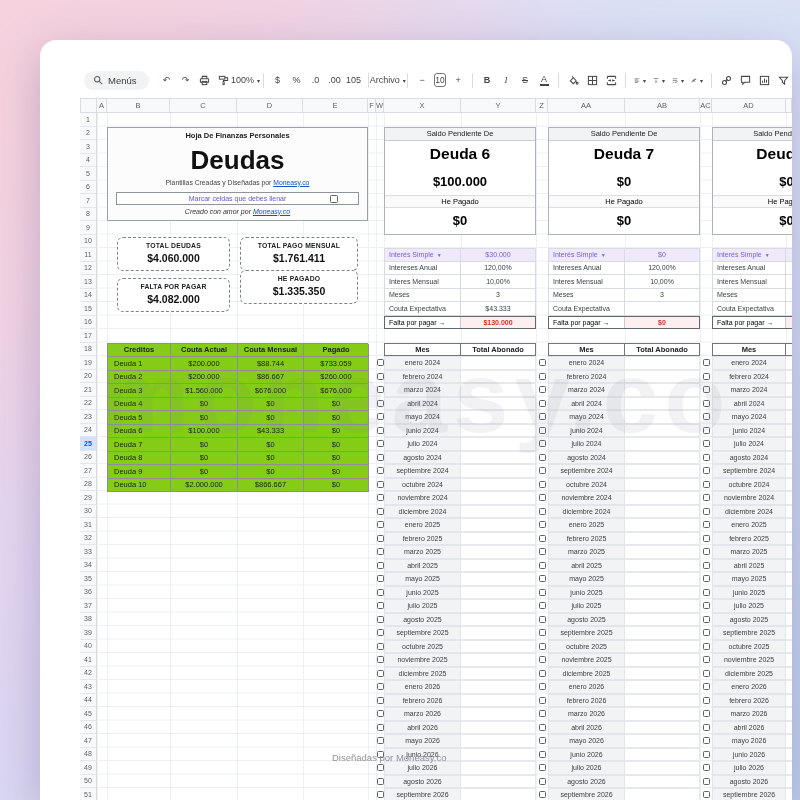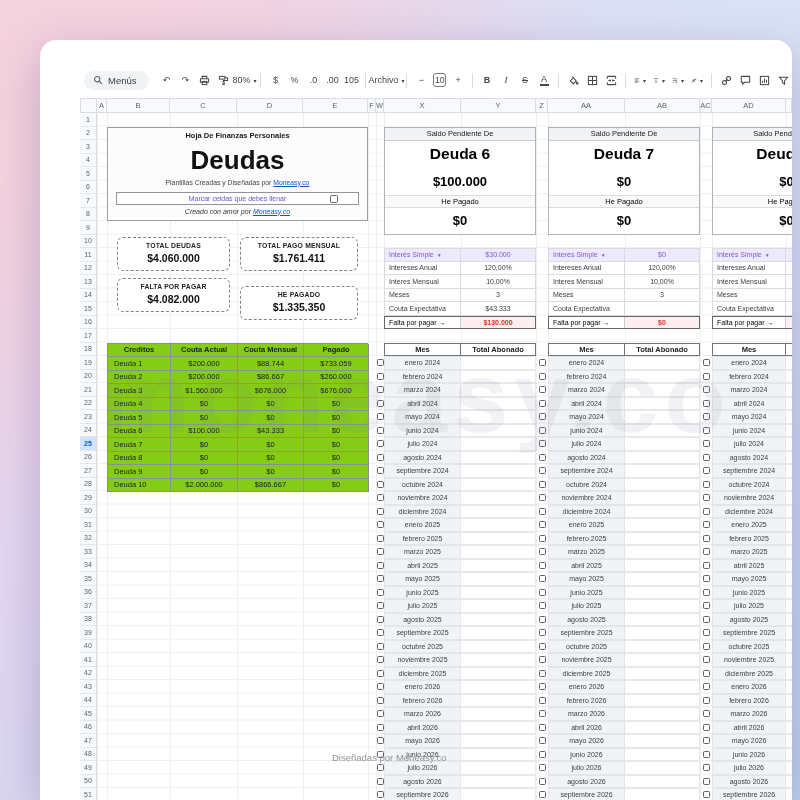--- a/index.html
+++ b/index.html
@@ -58,21 +58,21 @@
   .hp-check{position:absolute;right:20px;top:2px;width:8px;height:8px;border:1px solid #5f6368;border-radius:1.5px;background:#fff}
   .hp-made{height:13px;font-size:7px;font-style:italic;color:#333;padding-top:2px}
 
   
   .sumbox{position:absolute;border:1px dashed #7d828b;border-radius:6px;background:#fff;text-align:center;padding-top:4px;z-index:1}
   .sb-label{font-size:6.8px;font-weight:bold;color:#202124;letter-spacing:.2px}
   .sb-value{font-size:10.5px;font-weight:bold;color:#111;margin-top:3px}
   .b1{left:37px;top:124px;width:113px;height:34px}
   .b2{left:160px;top:124px;width:118px;height:34px}
   .b3{left:37px;top:165px;width:113px;height:34px}
-  .b4{left:160px;top:173px;width:118px;height:34px}
+  .b4{left:160px;top:157px;width:118px;height:34px}
 
   
   .debts{left:27px;top:229.5px;width:261px;border-left:1px solid #8b9098;border-top:1px solid #8b9098}
   .drow{display:grid;grid-template-columns:63px 67px 66px 65px;height:13.5px}
   .dcell{border-right:1px solid #8b9098;border-bottom:1px solid #8b9098;font-size:7.5px;color:#202124;
     display:flex;align-items:center;justify-content:center;background:#84cc16;overflow:hidden}
   .dhead .dcell{font-weight:bold}
   .namecell{justify-content:flex-start;padding-left:6px}
 
   
@@ -132,21 +132,21 @@
         </svg>
     </div>
     <div class="tbtn">
       <svg width="11" height="11" viewBox="0 0 12 12" fill="none" stroke="#444746" stroke-width="1.1">
           <rect x="1.5" y="1.5" width="6" height="3"></rect>
           <path d="M7.5 3h3v3H6v1.5"></path>
           <rect x="5.5" y="7.5" width="1.2" height="3"></rect>
         </svg>
     </div>
     <div class="tbtn">
-      <span>80%</span>
+      <span>100%</span>
         <span class="caret">▾</span>
     </div>
     <div class="sep"></div>
     <div class="tbtn">$</div>
     <div class="tbtn">%</div>
     <div class="tbtn">.0</div>
     <div class="tbtn">.00</div>
     <div class="tbtn">105</div>
     <div class="sep"></div>
     <div class="tbtn">

